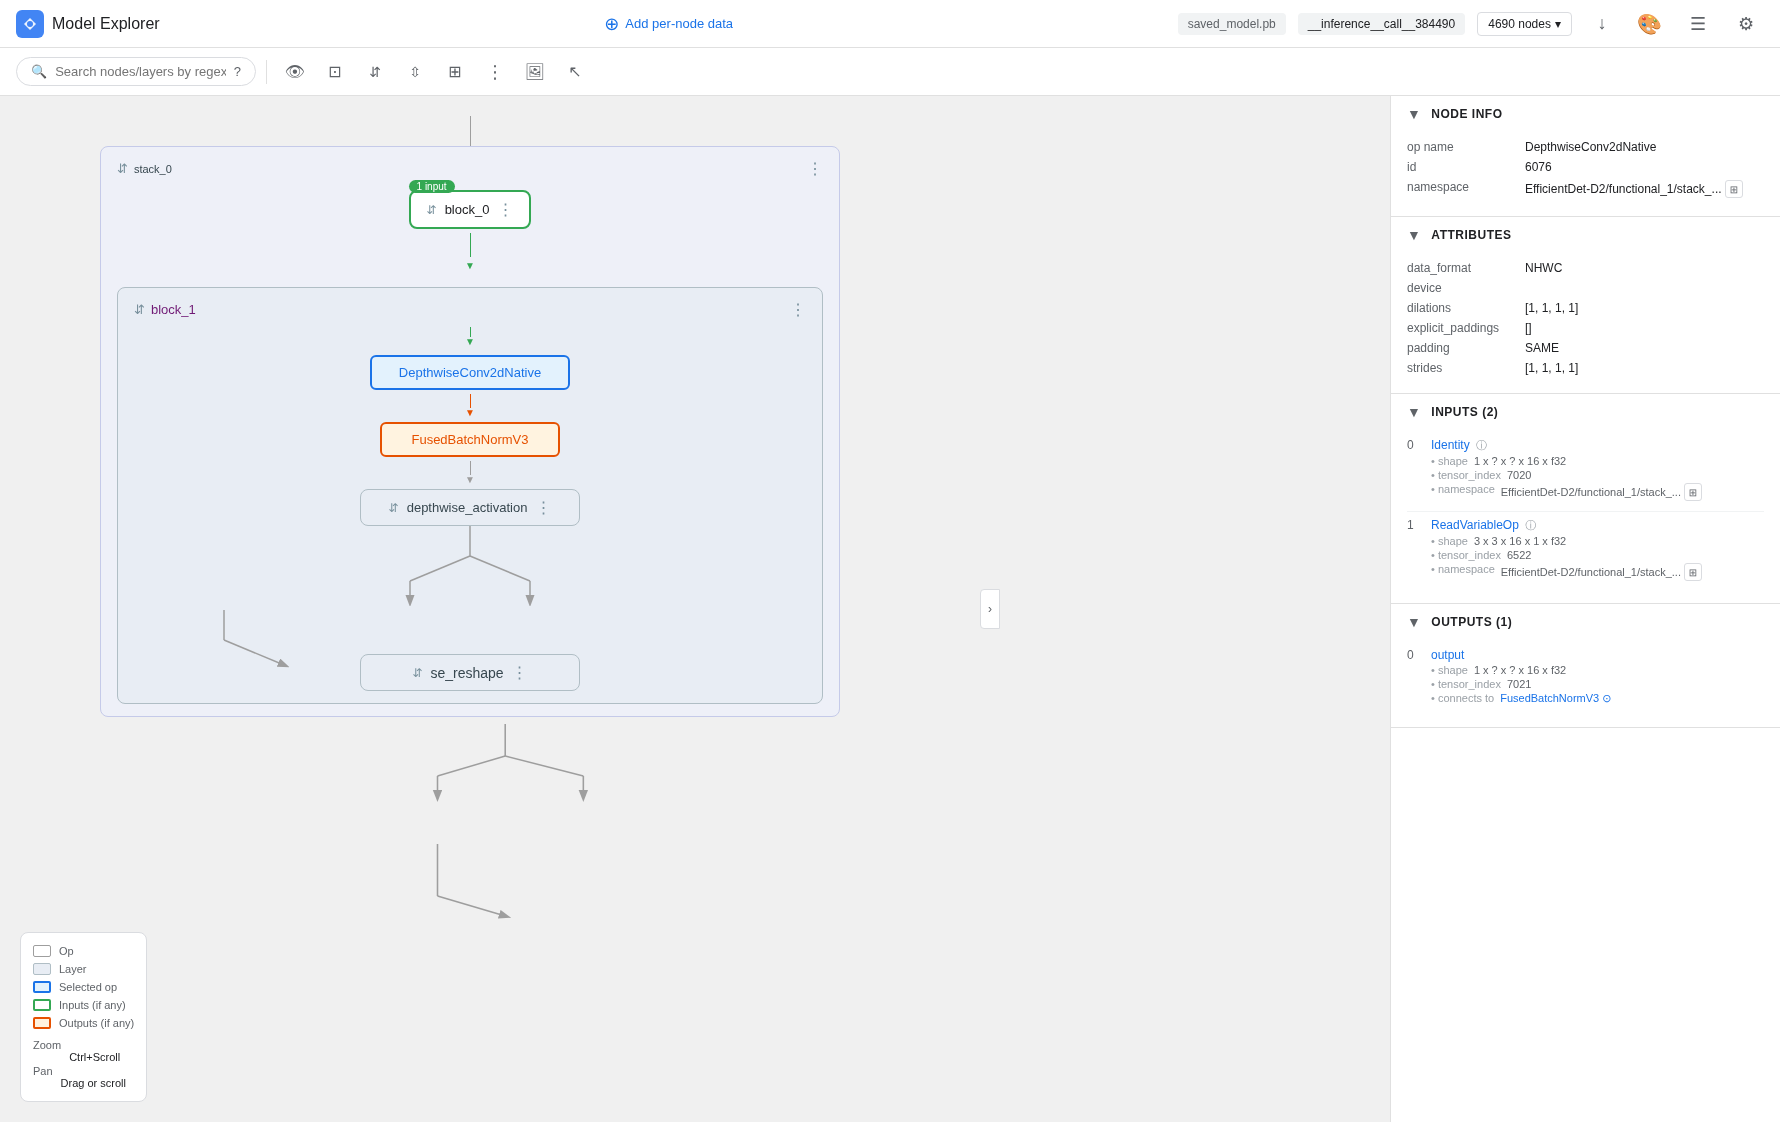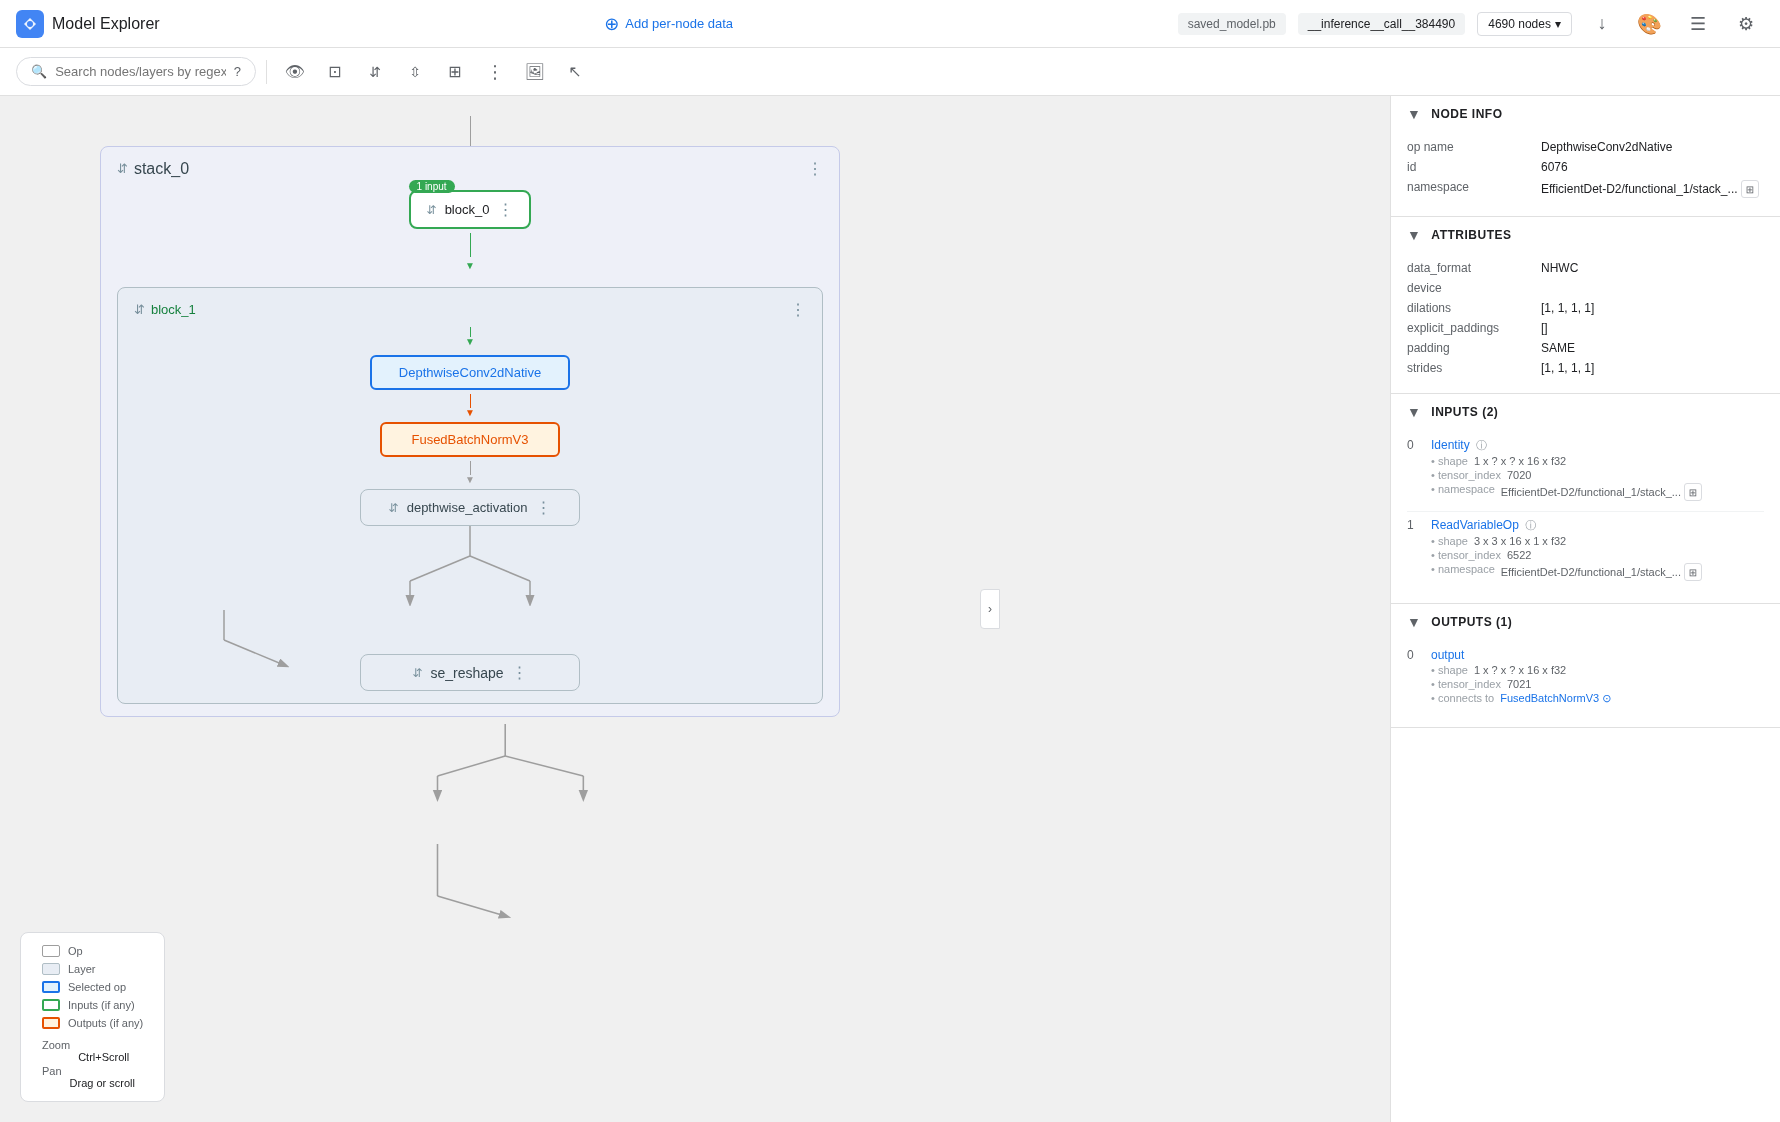--- a/index.html
+++ b/index.html
@@ -39,21 +39,21 @@
     
     .main { display: flex; height: calc(1122px - 96px); }
 
     
     .canvas { flex: 1; background: #f0f0f0; position: relative; overflow: hidden; }
 
     
     .legend {
       position: absolute; bottom: 20px; left: 20px;
       background: #fff; border: 1px solid #dadce0; border-radius: 8px;
-      padding: 12px 21px; font-size: 11px; color: #5f6368;
+      padding: 12px 12px; font-size: 11px; color: #5f6368;
       display: flex; flex-direction: column; gap: 6px;
     }
     .legend-item { display: flex; align-items: center; gap: 8px; }
     .legend-box { width: 18px; height: 12px; border-radius: 2px; }
     .legend-footer { margin-top: 4px; display: flex; flex-direction: column; gap: 2px; font-size: 11px; }
     .legend-row { display: flex; gap: 8px; }
     .legend-key { color: #5f6368; }
     .legend-val { color: #202124; margin-top: 12px; }
 
     
@@ -63,21 +63,21 @@
     }
     .panel-section { border-bottom: 1px solid #e0e0e0; }
     .panel-header {
       display: flex; align-items: center; gap: 8px;
       padding: 10px 16px; font-size: 12px; font-weight: 600;
       color: #202124; background: #fff; cursor: pointer;
       text-transform: uppercase; letter-spacing: 0.5px;
     }
     .panel-header .chevron { font-size: 14px; color: #5f6368; margin-right: 2px; }
     .panel-body { padding: 8px 16px 12px; }
-    .info-row { display: flex; margin-bottom: 6px; gap: 24px; }
+    .info-row { display: flex; margin-bottom: 6px; gap: 8px; }
     .info-label { color: #5f6368; min-width: 110px; font-size: 12px; }
     .info-value { color: #202124; font-size: 12px; word-break: break-all; }
     .expand-btn {
       width: 18px; height: 18px; border: 1px solid #dadce0; border-radius: 3px;
       display: inline-flex; align-items: center; justify-content: center;
       font-size: 10px; cursor: pointer; color: #5f6368; background: #fff;
     }
 
     
     .input-block { margin-bottom: 10px; }
@@ -251,21 +251,21 @@
 
     <div style="position:absolute; top:0; left:80px; width:780px; padding:20px;">
 
       <div style="display:flex; justify-content:center; height:30px;">
         <div style="width:1px; background:#9e9e9e; height:30px;"></div>
       </div>
 
       <div class="stack-container" style="background:#eef0f8; border:1px solid #c5cae9; border-radius:8px; padding:12px 16px;">
         <div class="container-header">
           <span style="color:#78909c; font-size:13px;">⇵</span>
-          <span style="font-size:16px; font-weight:500; color:#37474f;">stack_0</span>
+          <span style="font-size:11px; font-weight:500; color:#37474f;">stack_0</span>
           <span style="color:#78909c; font-size:16px; margin-left:auto;">⋮</span>
         </div>
 
         <div style="display:flex; flex-direction:column; align-items:center; margin-top:12px;">
           <div style="position:relative; display:inline-block;border-radius:12px;">
             <span class="input-badge" style="position:absolute; top:-10px; left:0; background:#34a853; color:white; border-radius:12px; padding:1px 8px; font-size:10px; font-weight:500;">1 input</span>
             <div style="display:flex; align-items:center; gap:8px; background:#fff; border:2px solid #34a853; border-radius:8px; padding:8px 16px; cursor:pointer;">
               <span style="color:#78909c; font-size:12px;">⇵</span>
               <span style="font-size:13px; font-weight:500; color:#202124;">block_0</span>
               <span style="color:#78909c; font-size:16px; cursor:pointer;">⋮</span>
@@ -276,21 +276,21 @@
         <div style="display:flex; justify-content:center; height:24px; margin:4px 0;">
           <div style="width:1px; background:#34a853; height:24px;"></div>
         </div>
         <div style="display:flex; justify-content:center; margin-bottom:4px;">
           <span style="color:#34a853; font-size:10px; line-height:1;">▼</span>
         </div>
 
         <div class="block-container" style="background:#e8edf4; border:1px solid #b0bec5; border-radius:8px; padding:12px 16px;">
           <div class="container-header">
             <span style="color:#78909c; font-size:13px;">⇵</span>
-            <span style="font-size:13px; font-weight:500; color:#15803d;">block_1</span>
+            <span style="font-size:13px; font-weight:500; color:#701a75;">block_1</span>
             <span style="color:#78909c; font-size:16px; margin-left:auto;">⋮</span>
           </div>
 
           <div style="display:flex; justify-content:center; height:20px; margin:8px 0;">
             <div style="display:flex; flex-direction:column; align-items:center;">
               <div style="width:1px; background:#34a853; height:16px;"></div>
               <span style="color:#34a853; font-size:10px; line-height:1;">▼</span>
             </div>
           </div>
 

